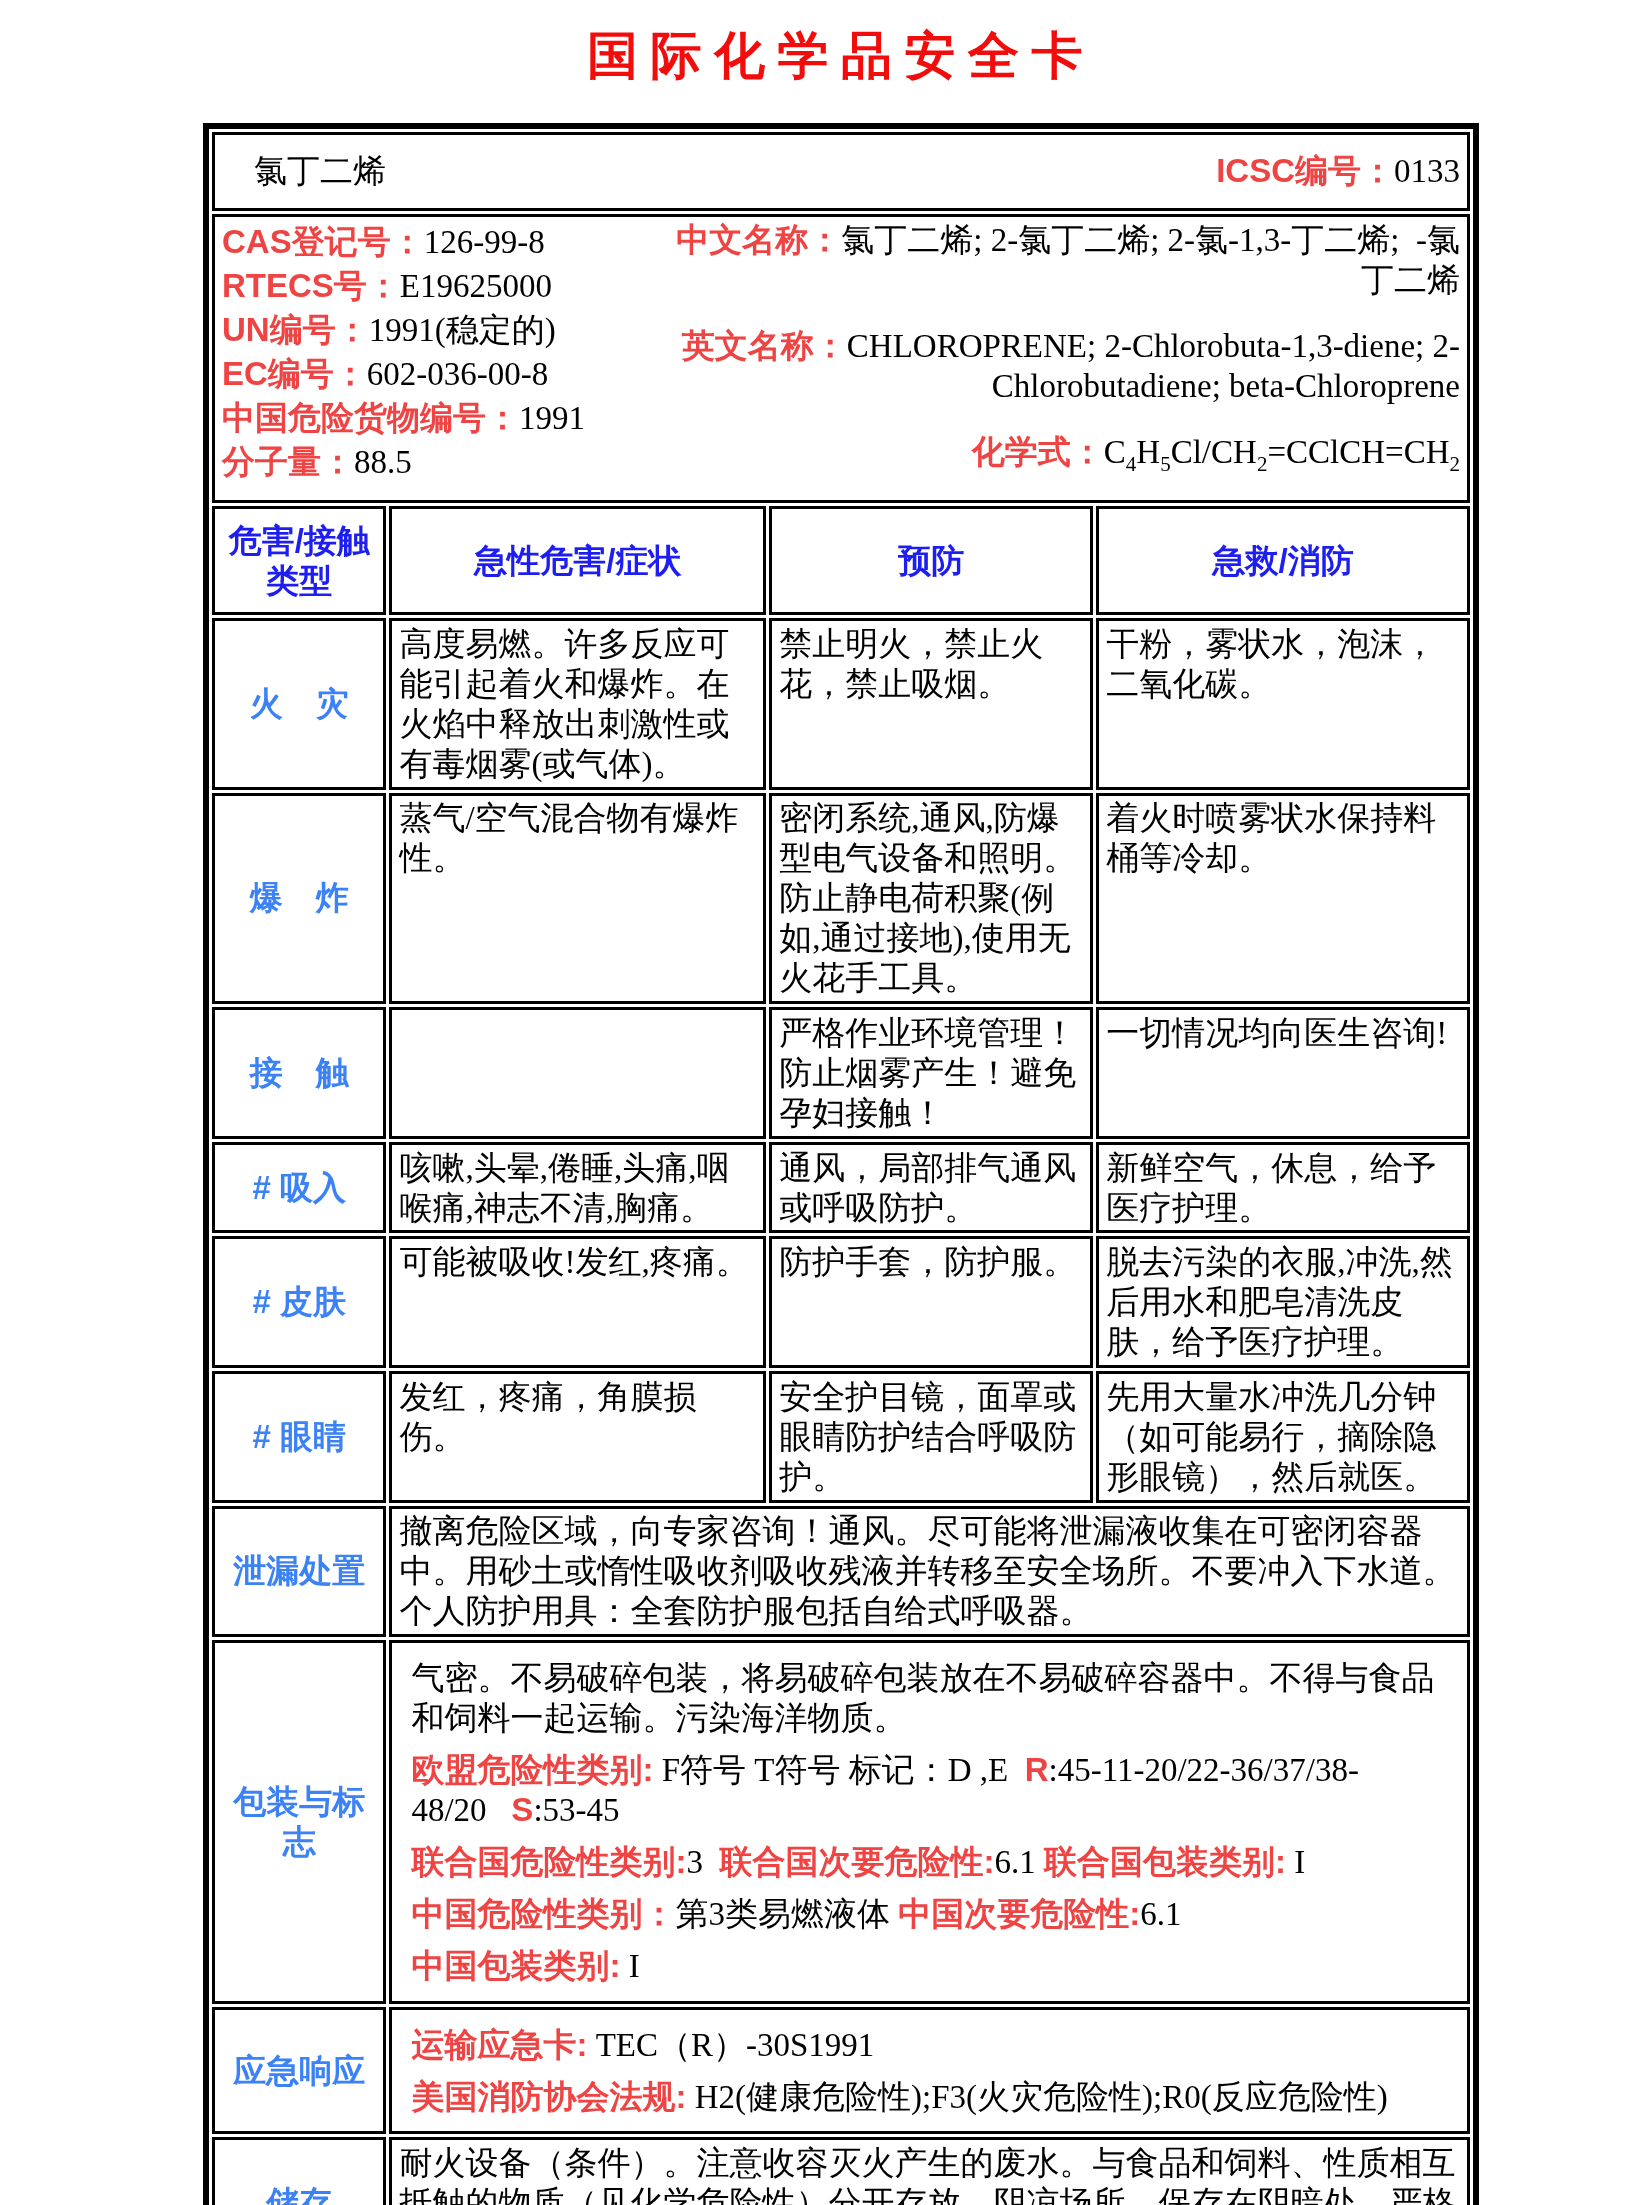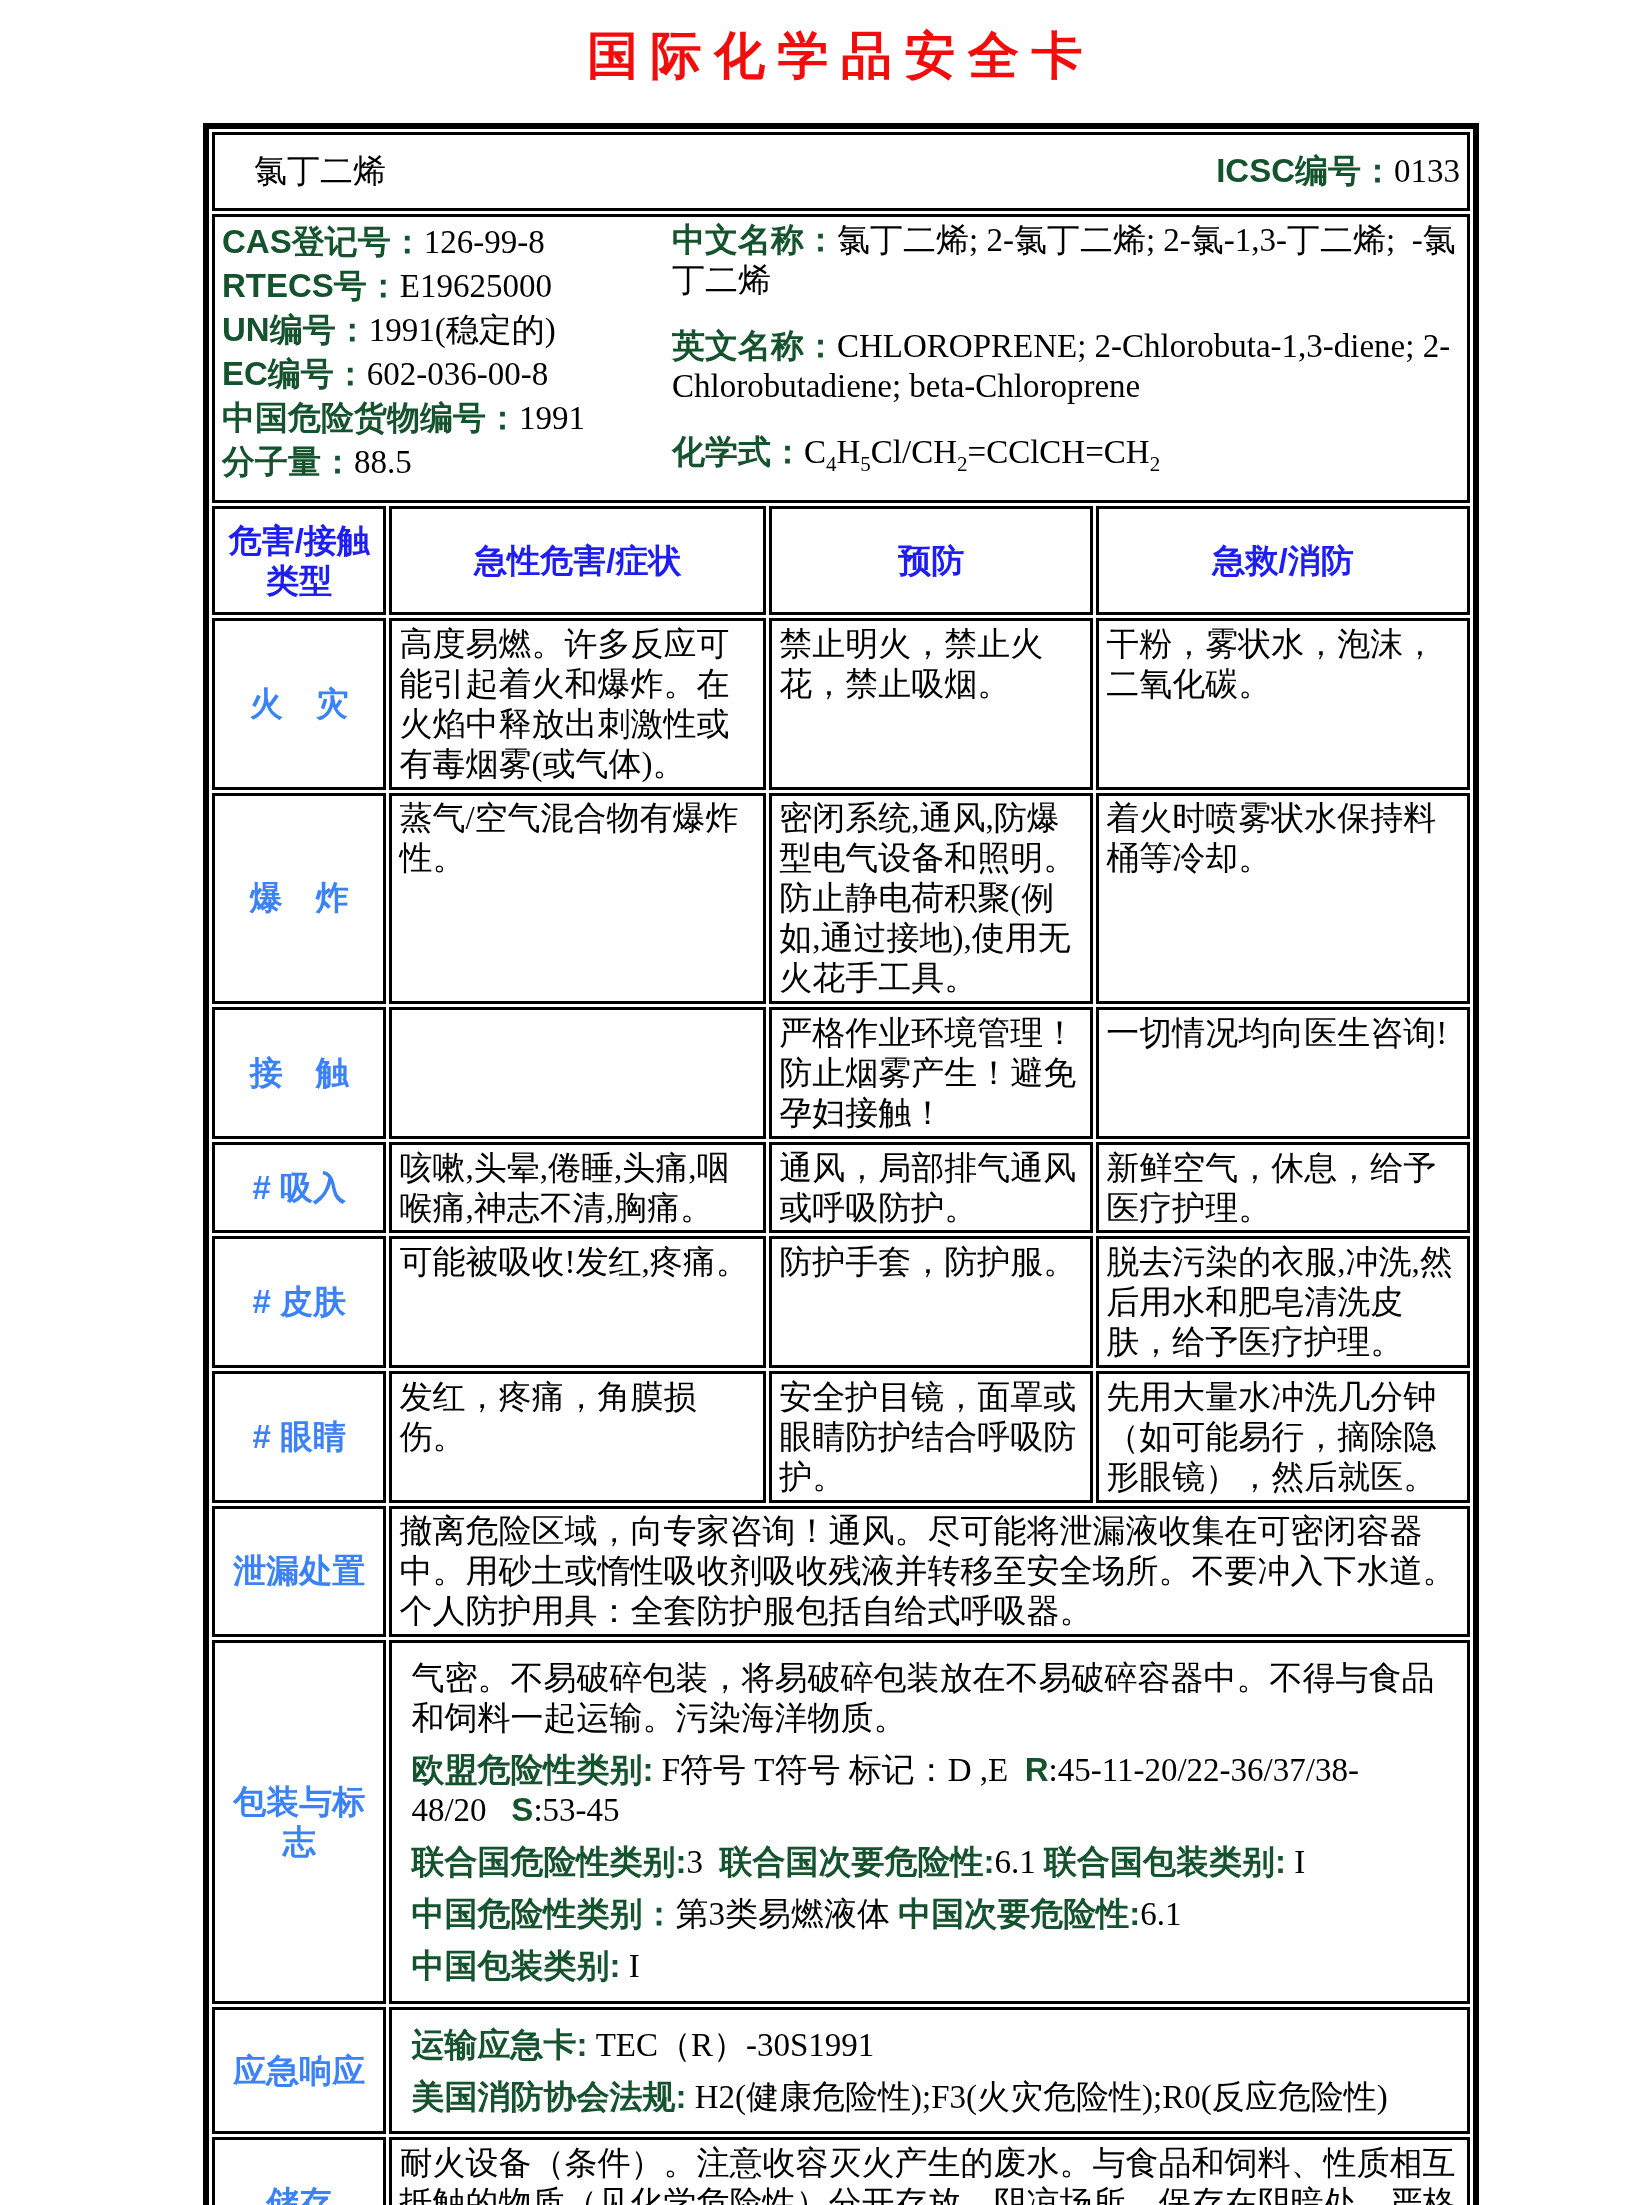--- a/index.html
+++ b/index.html
@@ -29,31 +29,31 @@
   }
   td{
     border:3.5px solid #000;
     padding:2.8px 7px;
     font-size:33px;
     line-height:40px;
     vertical-align:top;
     word-break:break-word;
     background:#fff;
   }
-  .blue{color:#14532d;}
+  .blue{color:#ef4444;}
   .lbl-font{font-family:"Liberation Sans","DejaVu Sans",sans-serif;font-weight:bold;}
   
   .namebar{display:flex;justify-content:space-between;align-items:center;}
   td.name-row{vertical-align:middle;height:67px;padding-left:39px;}
   
   td.id-row{height:278px;}
   .idwrap{display:flex;}
   .id-left{width:450px;flex:0 0 auto;}
   .id-line{line-height:43px;white-space:nowrap;}
-  .id-right{flex:1 1 auto;}
+  .id-right{flex:1 1 auto;text-align:right;}
   .id-right p{margin:0 0 0 0;}
   .id-right .gap{margin-top:26.4px;}
   sub{font-size:21px;line-height:0;}
   
   td.hdr{
     color:#1e1ef0;
     font-family:"Liberation Sans","DejaVu Sans",sans-serif;
     font-weight:bold;
     text-align:center;
     vertical-align:middle;

